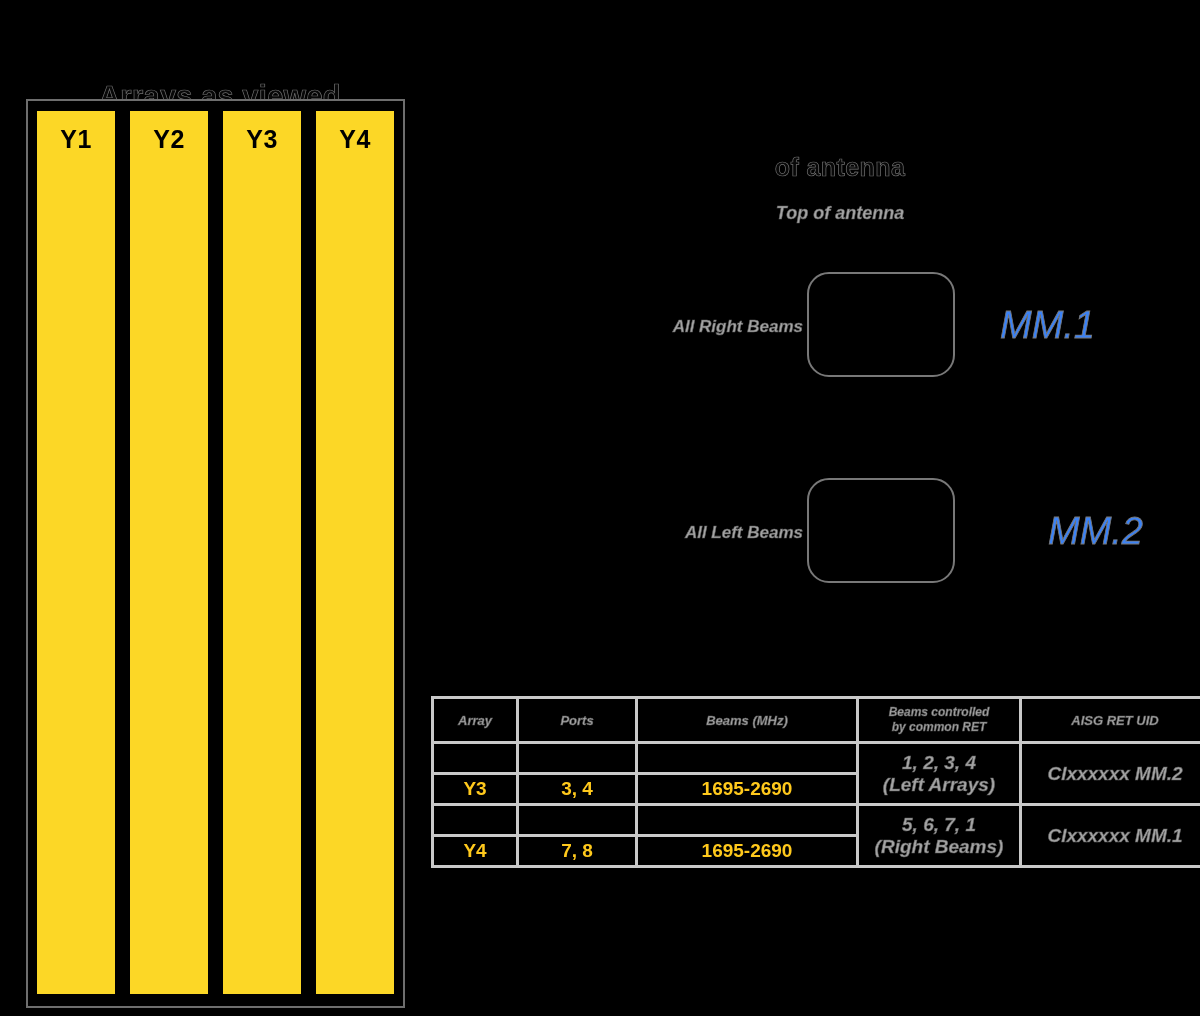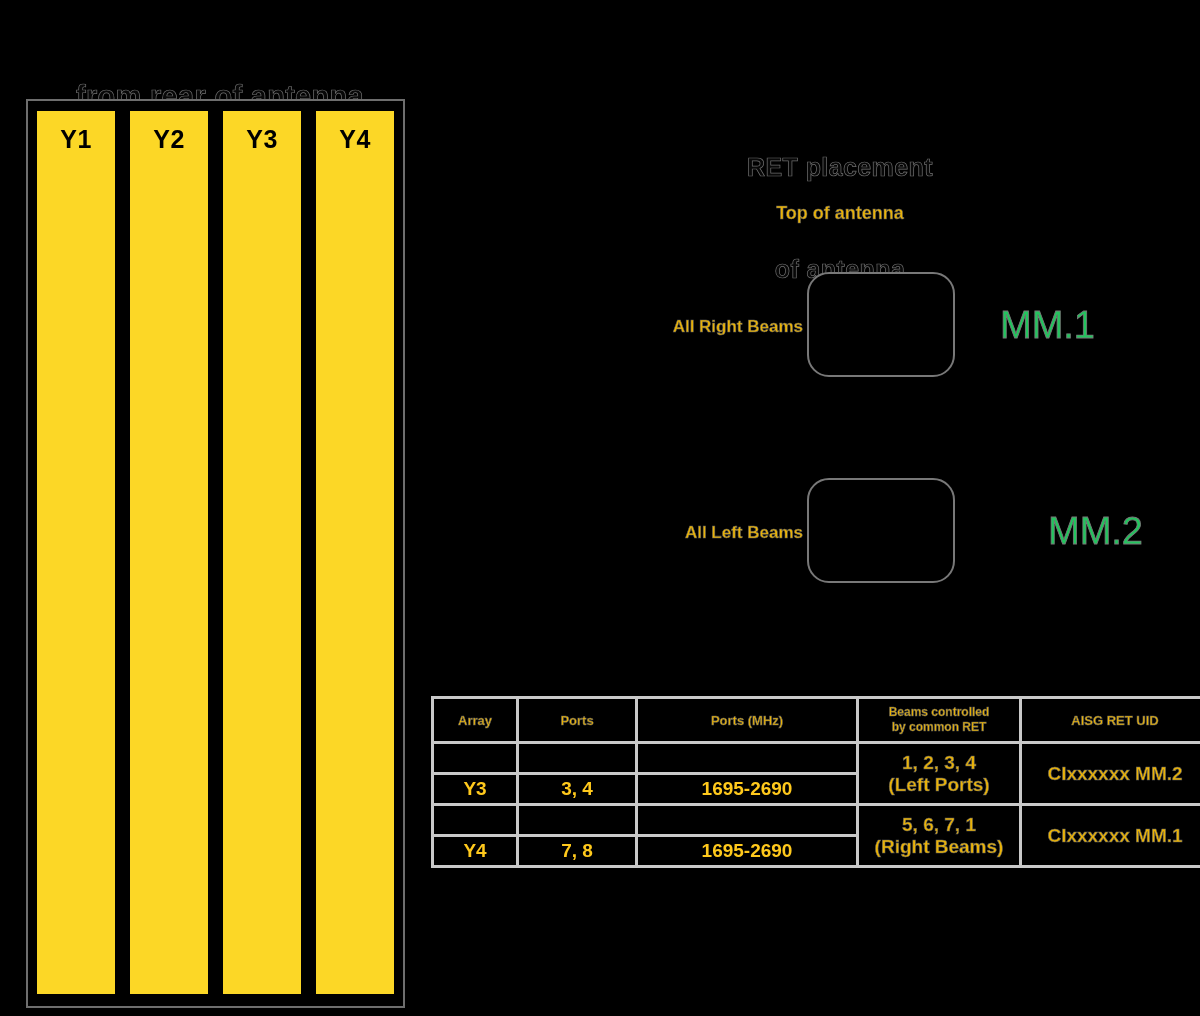--- a/index.html
+++ b/index.html
@@ -21,24 +21,25 @@
 
   
   .ghost {
     color: #080808;
     -webkit-text-stroke: 0.7px #6a6a6a;
     text-shadow: 0 0 0.5px #555;
     font-weight: bold;
     white-space: pre;
   }
   .ghost-thin {
-    color: #eab308;
+    color: #a3a3a3;
     -webkit-text-stroke: 0.55px #5e5e5e;
     font-weight: bold;
     white-space: pre;
+    font-style: italic;
   }
 
   
   #antenna-title {
     left: 0px; top: -4px;
     width: 440px;
     font-size: 29px;
     line-height: 40px;
     text-align: center;
     letter-spacing: 0.3px;
@@ -103,22 +104,23 @@
     background: #000000;
     box-sizing: border-box;
   }
   .ret-mm-label {
     position: absolute;
     top: 50%;
     transform: translateY(-50%);
     font-size: 38px;
     white-space: nowrap;
     -webkit-text-stroke: 0.8px #787878;
-    color: #22c55e;
+    color: #3b82f6;
     font-weight: normal;
+    font-style: italic;
   }
 
   
   #ret-table {
     left: 431px; top: 696px;
     width: 768px;
     border-collapse: separate;
     border-spacing: 3px;
     background: #c9c9c9;
     table-layout: fixed;
@@ -158,40 +160,40 @@
     font-size: 17px;
     line-height: 22px;
     font-weight: bold;
   }
   td.cell-uid { font-size: 17px; font-weight: normal; }
 </style>
 </head>
 <body>
 
 <div class="abs ghost" id="antenna-title">
+  <div>Arrays as viewed</div>
   <div>from rear of antenna</div>
 </div>
 
 <div class="abs" id="antenna-panel">
   <div class="array-column">
     <span class="array-label">Y1</span>
   </div>
   <div class="array-column">
     <span class="array-label">Y2</span>
   </div>
   <div class="array-column">
     <span class="array-label">Y3</span>
   </div>
   <div class="array-column">
     <span class="array-label">Y4</span>
   </div>
 </div>
 
 <div class="abs ghost" id="ret-title">
-  <div>RET placement</div>
   <div>of antenna</div>
 </div>
 
 <div class="abs ghost-thin" id="top-of-antenna">Top of antenna</div>
 
 <div class="ret-row" style="left:588px; top:272px; width:370px;">
   <span class="ret-beam-label ghost-thin" style="right:155px;margin-left:8px;">All Right Beams</span>
   <div class="ret-box" style="right:3px; top:0px;"></div>
 </div>
 <div class="ret-mm-label" style="left:1000px; top:325px;">MM.1</div>
@@ -207,36 +209,36 @@
     <col class="c-array">
       <col class="c-ports">
       <col class="c-freq">
       <col class="c-ctrl">
       <col class="c-uid">
   </colgroup>
   <thead>
     <tr>
       <th class="ghost-thin">Array</th>
       <th class="ghost-thin">Ports</th>
-      <th class="ghost-thin">Ports (MHz)</th>
+      <th class="ghost-thin">Beams (MHz)</th>
       <th>
         <div class="ghost-thin" style="font-size:12px;">Beams controlled</div>
         <div class="ghost-thin" style="font-size:12px;">by common RET</div>
       </th>
       <th class="ghost-thin">AISG RET UID</th>
     </tr>
   </thead>
   <tbody>
     <tr class="row-yellow">
       <td class="cell-data">Y1</td>
       <td class="cell-data">1, 2</td>
       <td class="cell-data">1695-2690</td>
       <td class="cell-merged" rowspan="2">
         <div class="ghost-thin">1, 2, 3, 4</div>
-        <div class="ghost-thin">(Left Ports)</div>
+        <div class="ghost-thin">(Left Arrays)</div>
       </td>
       <td class="cell-uid ghost-thin" rowspan="2">Clxxxxxx MM.2</td>
     </tr>
     <tr class="row-black">
       <td class="cell-data">Y3</td>
       <td class="cell-data">3, 4</td>
       <td class="cell-data">1695-2690</td>
     </tr>
     <tr class="row-yellow">
       <td class="cell-data">Y2</td>

